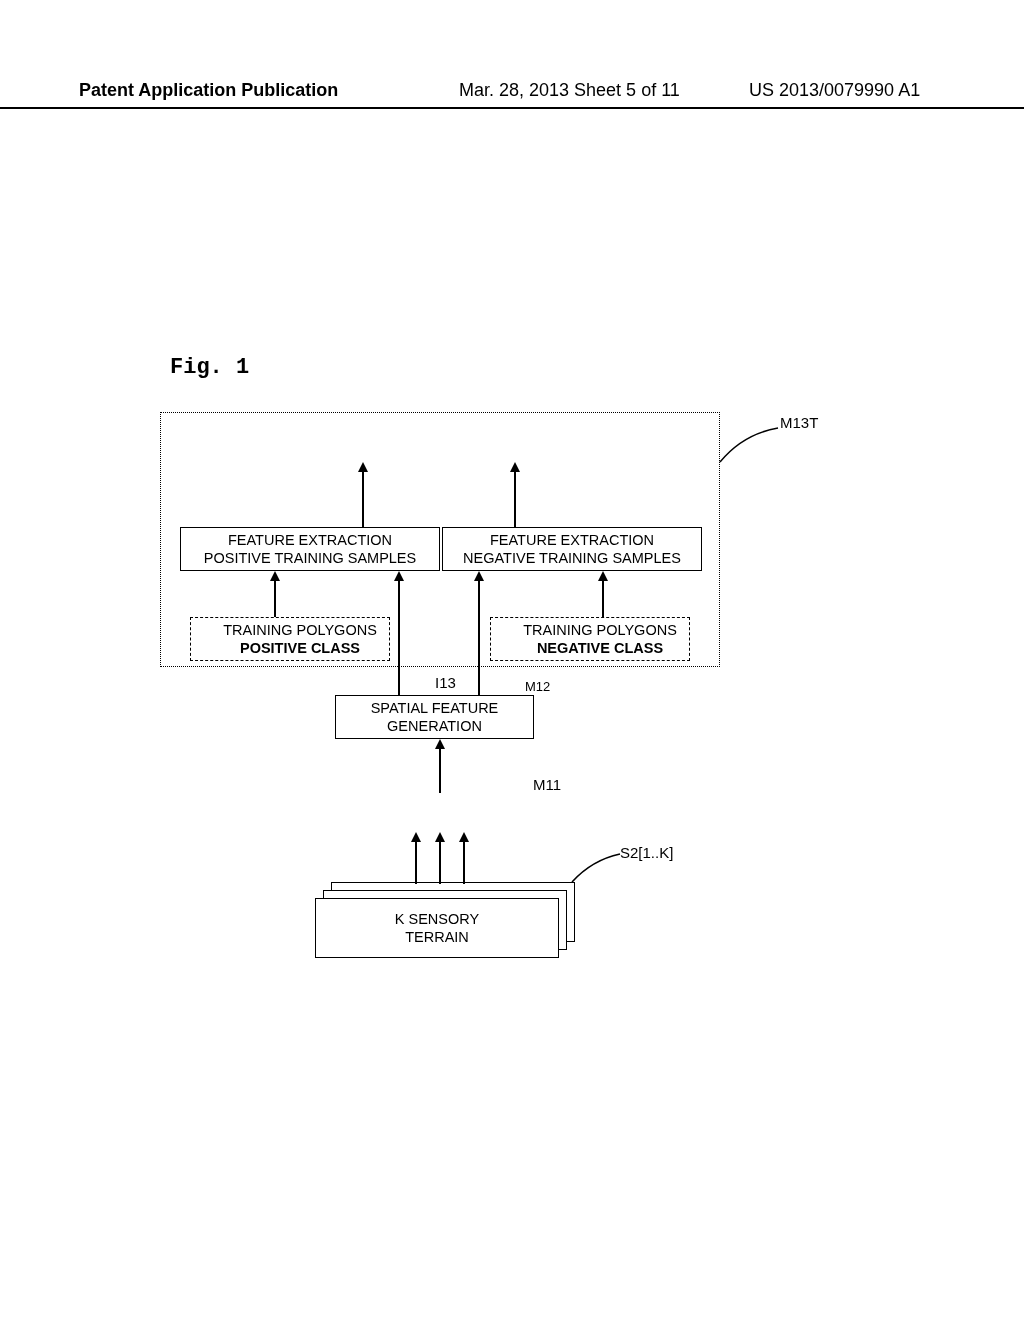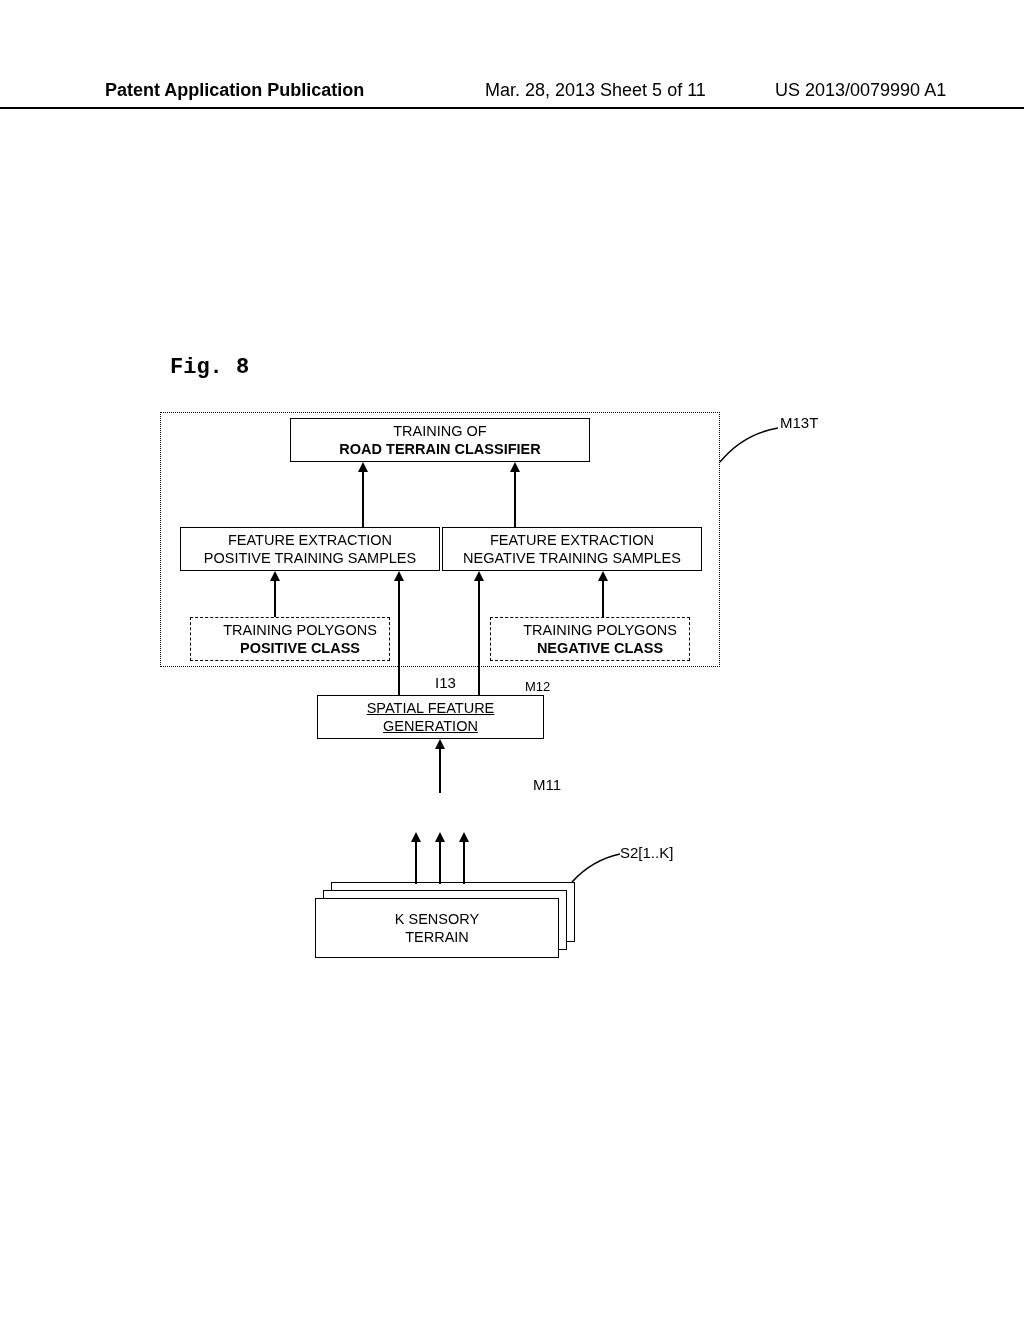--- a/index.html
+++ b/index.html
@@ -16,21 +16,21 @@
     position: absolute;
     top: 80px;
     left: 0;
     width: 100%;
     border-bottom: 2px solid #000;
     padding: 0 0 6px 0;
     font-size: 18px;
     display: flex;
     box-sizing: border-box;
   }
-  .header .h-left  { flex: 0 0 380px; text-align: left;  padding-left: 105px; font-weight: bold; }
+  .header .h-left  { flex: 0 0 380px; text-align: left;  padding-left: 79px; font-weight: bold; }
   .header .h-mid   { flex: 0 0 260px; text-align: left; }
   .header .h-right { flex: 1; text-align: left; padding-left: 30px; }
   .fig-label {
     position: absolute;
     top: 355px;
     left: 170px;
     font-family: "Courier New", monospace;
     font-weight: bold;
     font-size: 22px;
   }
@@ -91,30 +91,26 @@
 </style>
 </head>
 <body>
 
 <div class="header">
   <div class="h-left">Patent Application Publication</div>
   <div class="h-mid">Mar. 28, 2013  Sheet 5 of 11</div>
   <div class="h-right">US 2013/0079990 A1</div>
 </div>
 
-<div class="fig-label">Fig. 8</div>
+<div class="fig-label">Fig. 1</div>
 
 <div class="stage">
 
   <div class="dashed-container"></div>
 
-  <div class="box" style="top:6px;left:130px;width:300px;height:44px;">
-    <span>TRAINING OF</span>
-    <span class="bold">ROAD TERRAIN CLASSIFIER</span>
-  </div>
 
   <div class="box" style="top:115px;left:20px;width:260px;height:44px;">
     <span>FEATURE EXTRACTION</span>
     <span>POSITIVE TRAINING SAMPLES</span>
   </div>
   <div class="box" style="top:115px;left:282px;width:260px;height:44px;">
     <span>FEATURE EXTRACTION</span>
     <span>NEGATIVE TRAINING SAMPLES</span>
   </div>
 
@@ -128,21 +124,21 @@
   </div>
 
   <svg class="leader" style="top:10px;left:558px;" width="80" height="50">
     <path d="M2,40 Q25,12 60,6" stroke="#000" stroke-width="1.5" fill="none"></path>
   </svg>
   <div class="label" style="top:2px;left:620px;">M13T</div>
 
   <div class="label" style="top:262px;left:275px;">I13</div>
   <div class="label" style="top:267px;left:365px;font-size:13px;">M12</div>
 
-  <div class="box" style="top:283px;left:157px;width:227px;height:44px;text-decoration:underline;">
+  <div class="box" style="top:283px;left:175px;width:199px;height:44px;">
     <span>SPATIAL FEATURE</span>
     <span>GENERATION</span>
   </div>
 
   <div class="label" style="top:364px;left:373px;font-size:15px;">M11</div>
 
 
   <svg class="leader" style="top:440px;left:410px;" width="70" height="40">
     <path d="M2,30 Q22,8 50,2" stroke="#000" stroke-width="1.5" fill="none"></path>
   </svg>

